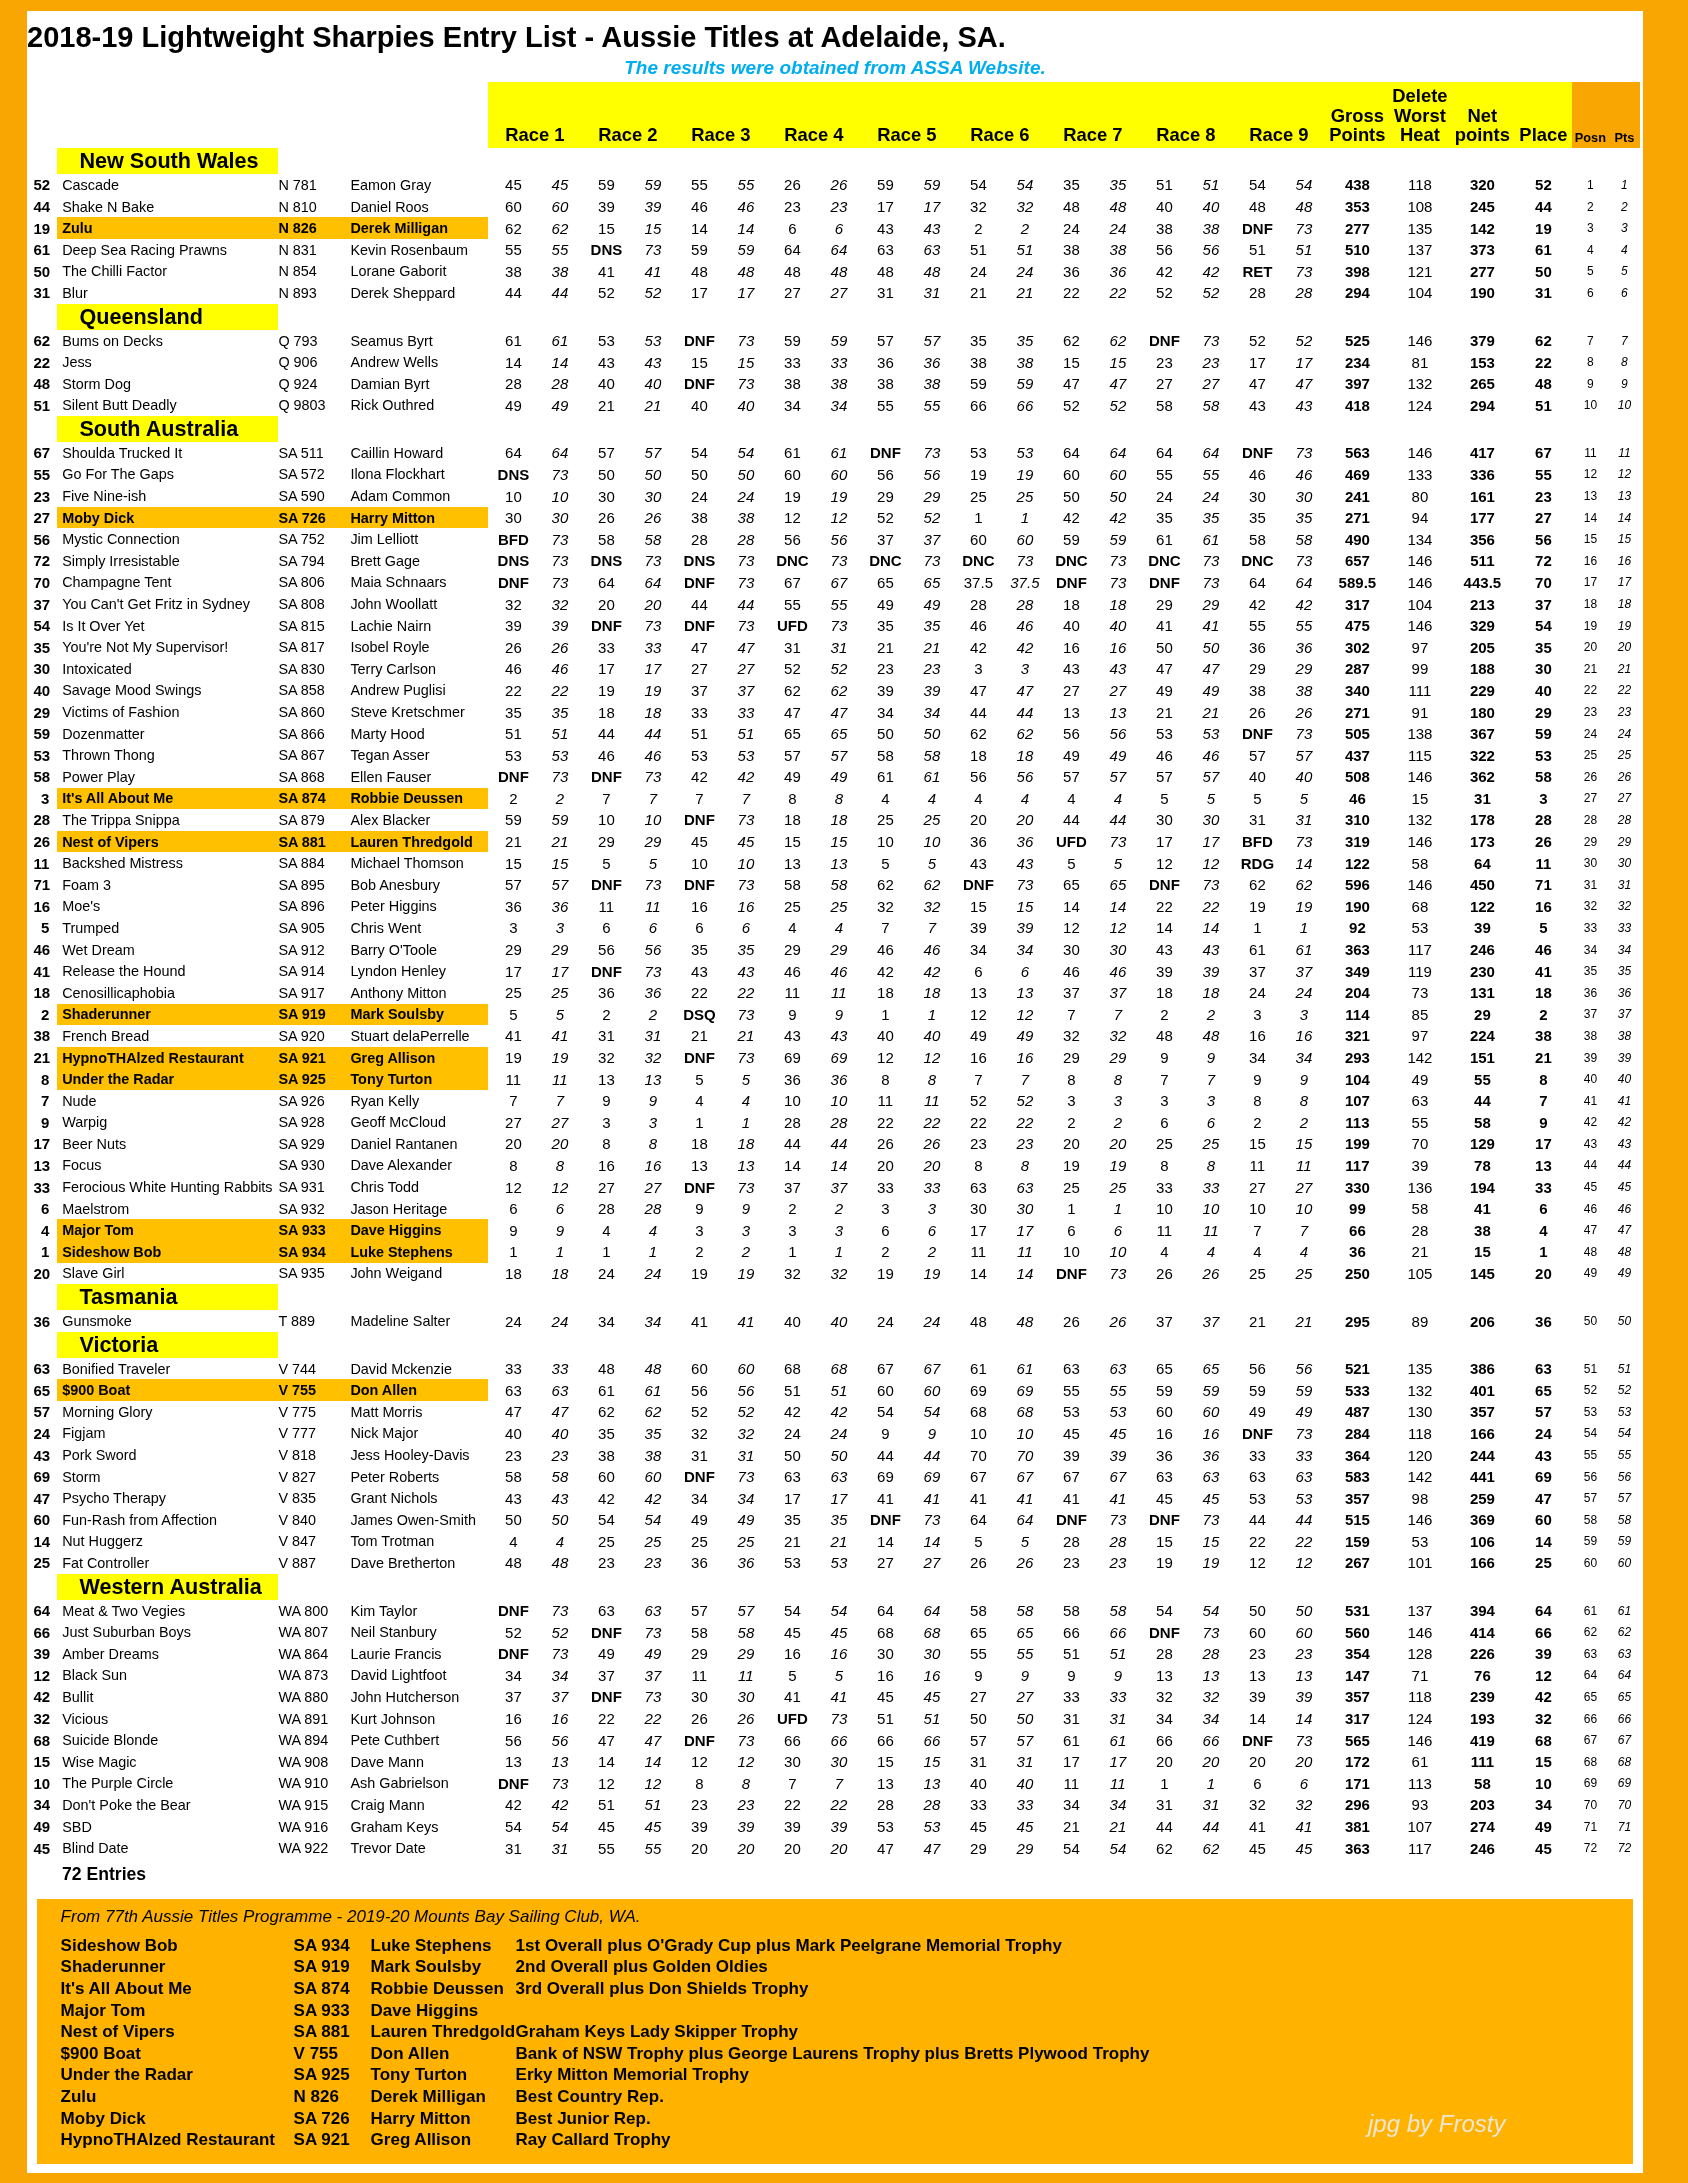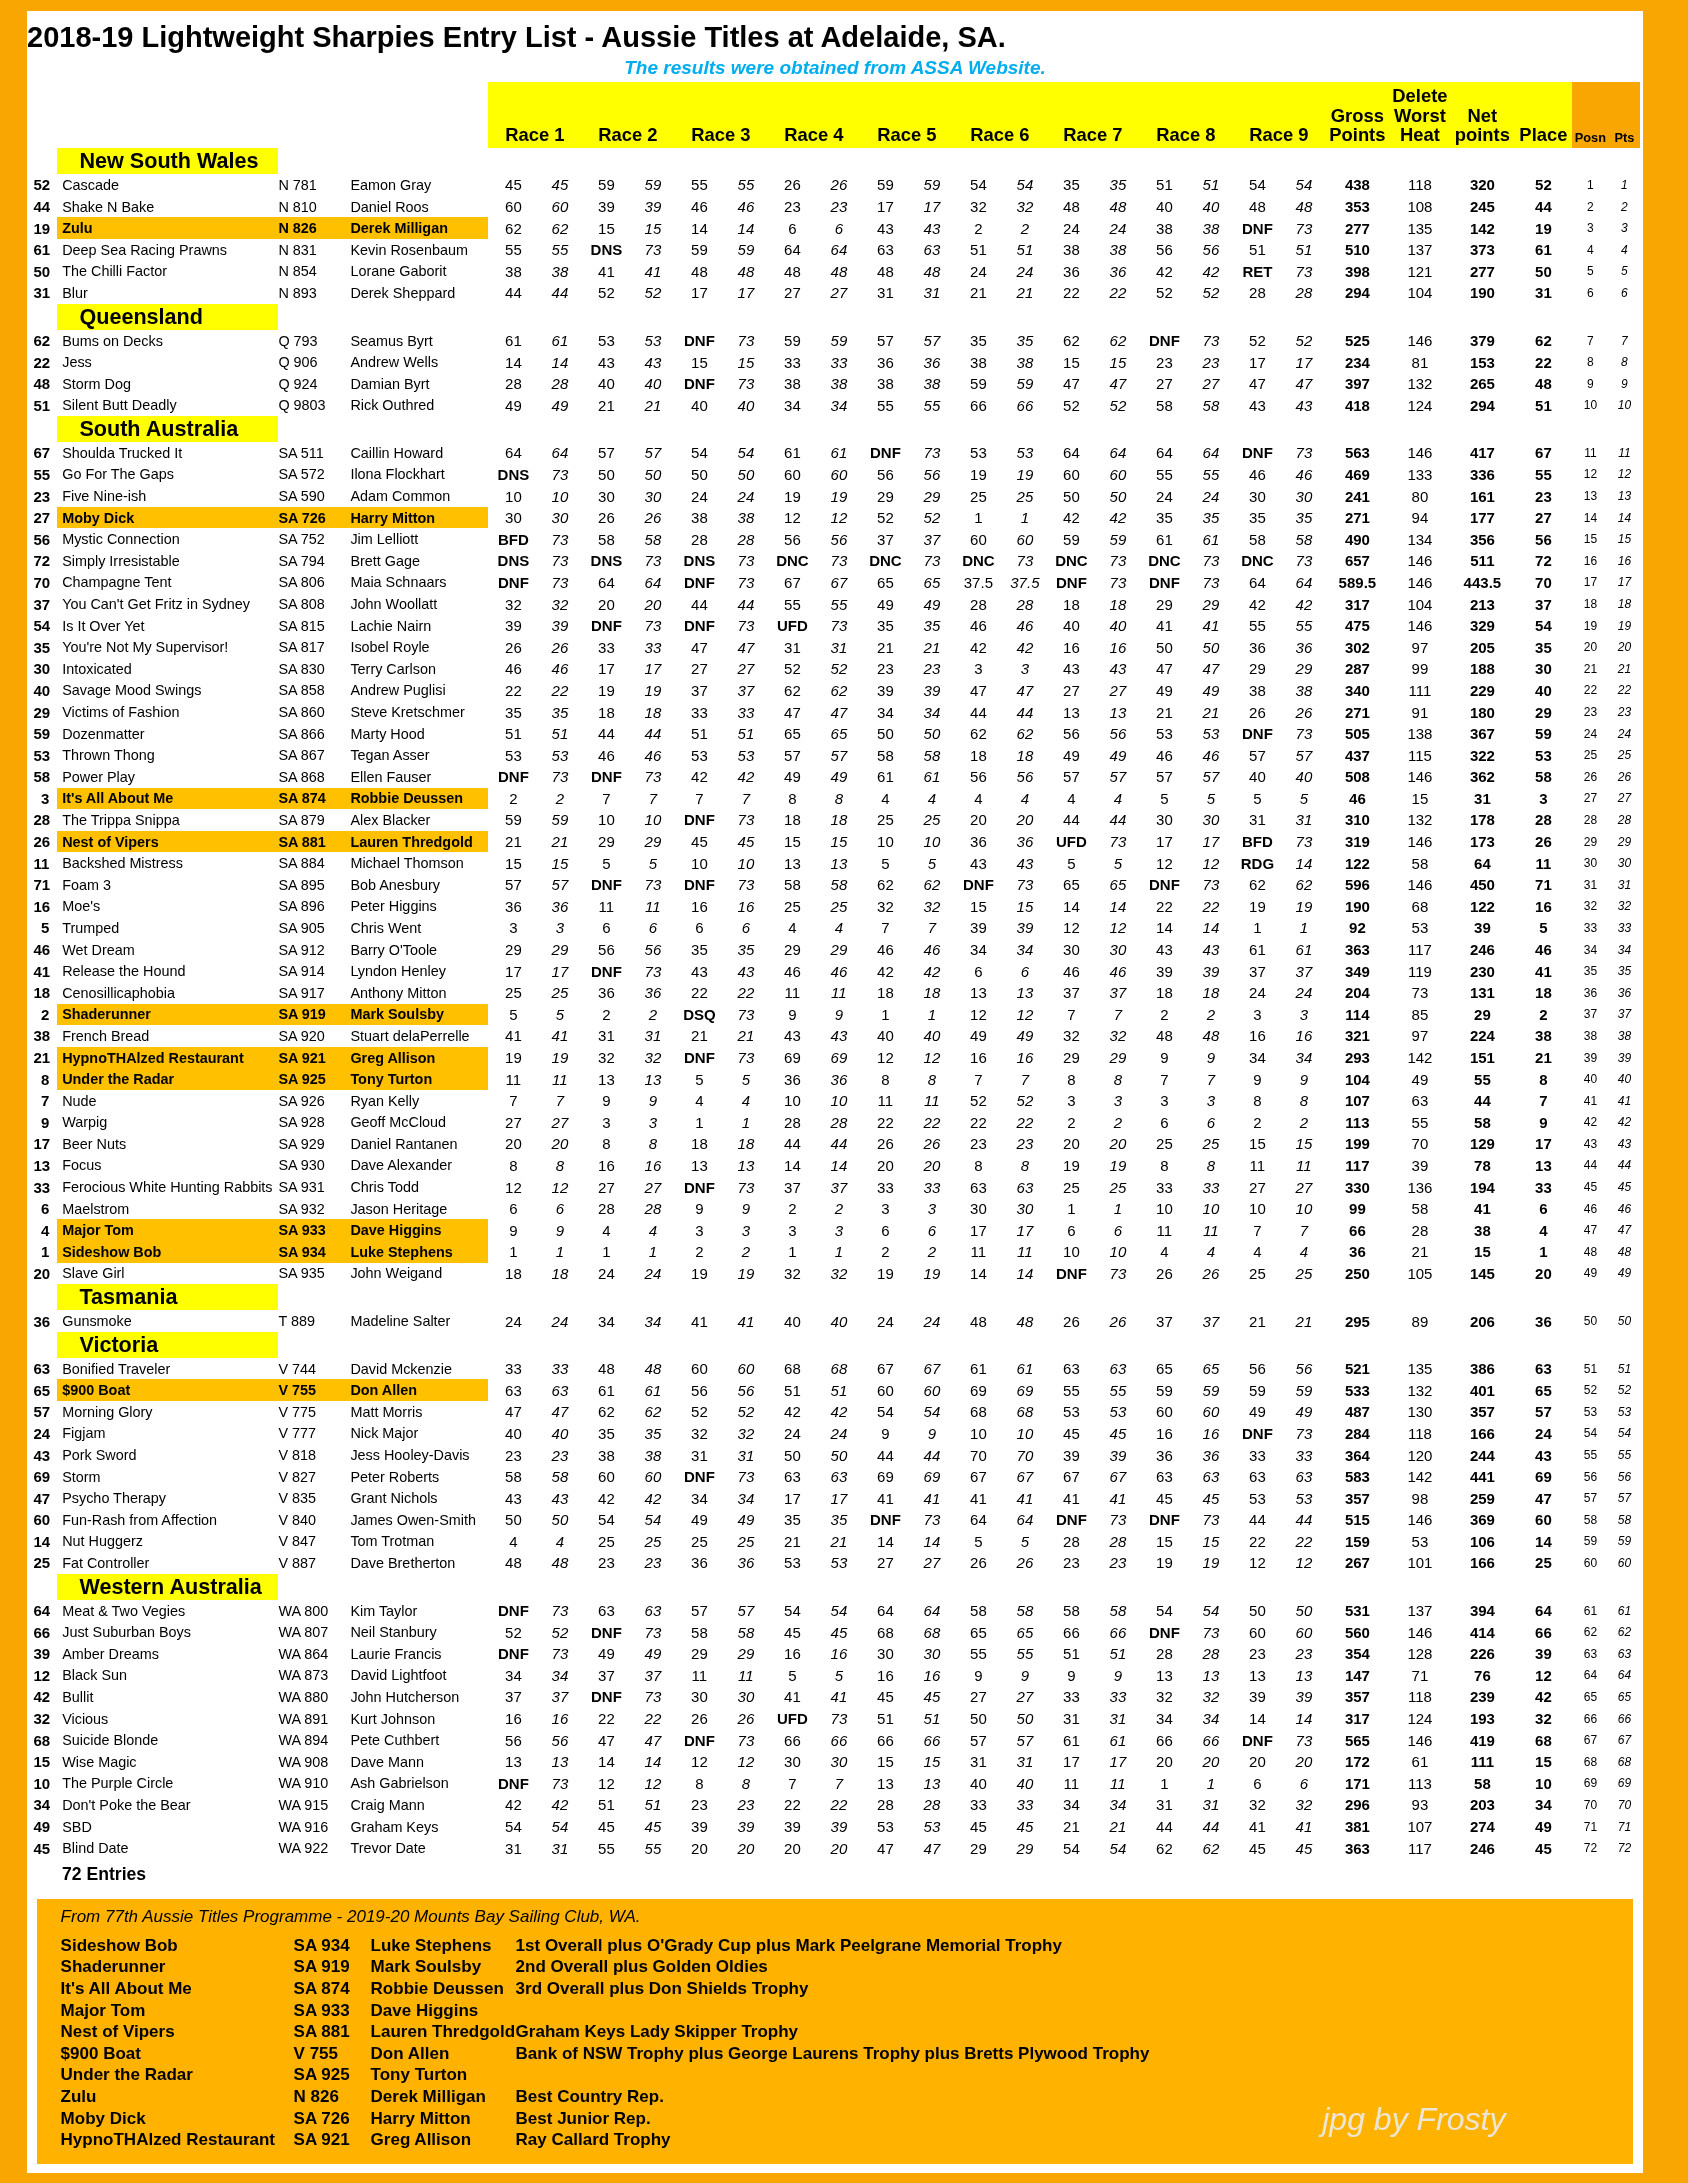--- a/index.html
+++ b/index.html
@@ -33,21 +33,21 @@
 td.mini{font-size:12px;text-align:center}
 td.mini.i{font-style:italic}
 .entries{font-size:17.6px;font-weight:bold;margin:4.8px 0 0 35px}
 .footer-panel{background:var(--footer);margin:14.4px 9.6px 0 9.6px;padding:8px 16px 12.8px 24px;position:relative}
 .footer-note{font-size:17px;font-style:italic;margin-bottom:8px}
 .trow{display:flex;height:21.6px;align-items:center;font-weight:bold;font-size:17px}
 .tname{width:233px}
 .tsail{width:77px}
 .tskip{width:145px}
 .ttrophy{flex:1}
-.watermark{position:absolute;right:128px;bottom:25.6px;font-size:32px;font-style:italic;color:rgba(235,235,235,0.9)}
+.watermark{position:absolute;right:128px;bottom:25.6px;font-size:24px;font-style:italic;color:rgba(235,235,235,0.9)}
 </style>
 </head>
 <body>
 
 <div class="sheet">
   <div class="title">2018-19 Lightweight Sharpies Entry List - Aussie Titles at Adelaide, SA.</div>
   <div class="subtitle">The results were obtained from ASSA Website.</div>
 
   <table class="results">
       <colgroup>
@@ -2338,20 +2338,21 @@
         <div class="trow">
           <div class="tname">$900 Boat</div>
           <div class="tsail">V 755</div>
           <div class="tskip">Don Allen</div>
           <div class="ttrophy">Bank of NSW Trophy plus George Laurens Trophy plus Bretts Plywood Trophy</div>
         </div>
         <div class="trow">
           <div class="tname">Under the Radar</div>
           <div class="tsail">SA 925</div>
           <div class="tskip">Tony Turton</div>
+          <div class="ttrophy">Erky Mitton Memorial Trophy</div>
         </div>
         <div class="trow">
           <div class="tname">Zulu</div>
           <div class="tsail">N 826</div>
           <div class="tskip">Derek Milligan</div>
           <div class="ttrophy">Best Country Rep.</div>
         </div>
         <div class="trow">
           <div class="tname">Moby Dick</div>
           <div class="tsail">SA 726</div>

